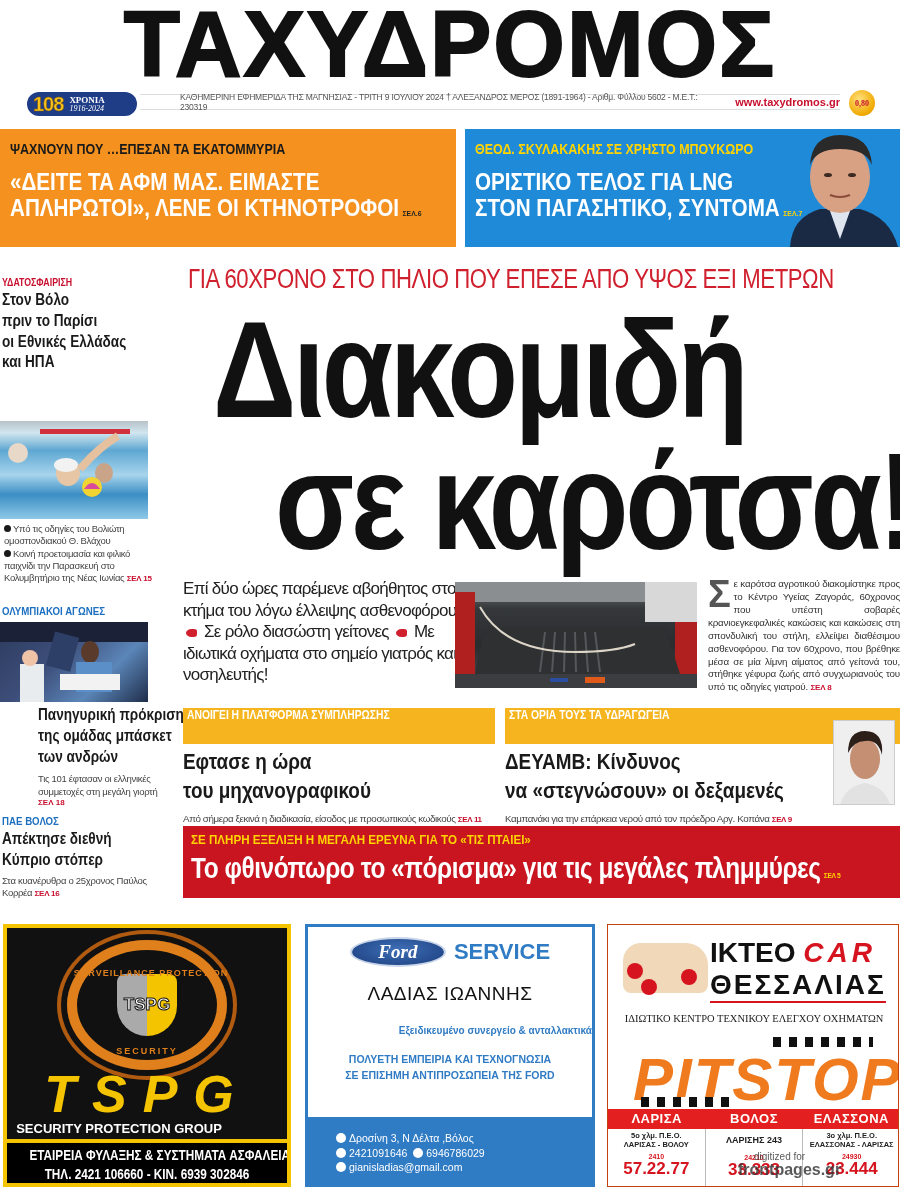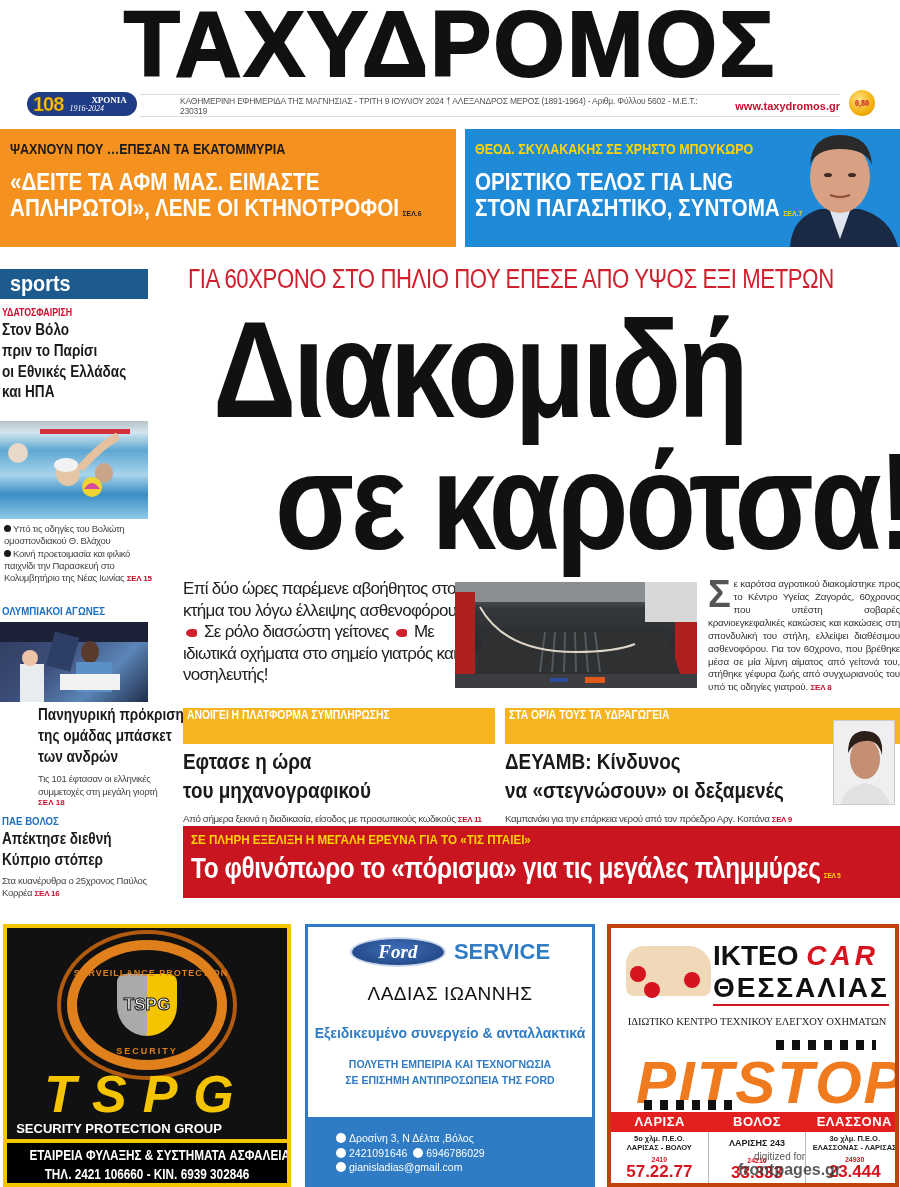--- a/index.html
+++ b/index.html
@@ -8,23 +8,23 @@
   .abs { position: absolute; }
 
   
   .masthead { left: 0; top: 0; width: 900px; height: 88px; display: flex; justify-content: center; align-items: center; }
   .masthead-title { font-family: "Liberation Sans", sans-serif; font-weight: 900; font-size: 92px; letter-spacing: 2px; color: #111; transform: scaleX(1.0) scaleY(1.0); line-height: 1; -webkit-text-stroke: 2px #111; }
 
   .infobar { left: 0; top: 88px; width: 900px; height: 30px; }
   .anniv { left: 27px; top: 4px; width: 110px; height: 24px; background: #1f3c86; border-radius: 12px; display: flex; align-items: center; padding-left: 6px; }
   .anniv-num { font-weight: 900; font-size: 20px; color: #f4c21a; -webkit-text-stroke: 0.5px #8a5a00; letter-spacing: -1px; }
   .anniv-txt { margin-left: 6px; line-height: 1; }
-  .anniv-txt .t1 { display: block; font-family: "Liberation Serif", serif; font-weight: 700; font-size: 9px; color: #fff; margin-left: 22px; }
+  .anniv-txt .t1 { display: block; font-family: "Liberation Serif", serif; font-weight: 700; font-size: 9px; color: #fff; }
   .anniv-txt .t2 { display: block; font-family: "Liberation Serif", serif; font-style: italic; font-size: 8px; color: #fff; }
-  .infoline { left: 140px; top: 6px; width: 700px; height: 23px; border-top: 1px solid #ddd; border-bottom: 1px solid #ddd; display: flex; align-items: center; padding-left: 40px; }
+  .infoline { left: 140px; top: 6px; width: 700px; height: 16px; border-top: 1px solid #ddd; border-bottom: 1px solid #ddd; display: flex; align-items: center; padding-left: 40px; }
   .infotext { font-size: 8.5px; color: #555; letter-spacing: -0.2px; }
   .website { font-size: 11px; font-weight: 700; color: #c8102e; margin-left: 10px; }
   .price { left: 849px; top: 90px; width: 26px; height: 26px; border-radius: 50%; background: radial-gradient(circle at 40% 35%, #ffe07a, #f0a800 70%, #c88200); display: flex; align-items: center; justify-content: center; font-size: 8px; font-weight: 700; color: #c8102e; font-family: "Liberation Serif", serif; }
 
   
   .banner-orange { left: 0; top: 129px; width: 456px; height: 118px; background: #f4911f; padding: 12px 10px; }
   .banner-blue { left: 465px; top: 129px; width: 435px; height: 118px; background: #1f8ad8; padding: 12px 10px; overflow: hidden; }
   .kicker-dark { font-size: 14.5px; font-weight: 700; color: #1a1a1a; transform: scaleX(0.86); transform-origin: left; white-space: nowrap; }
   .kicker-yellow { font-size: 14.5px; font-weight: 700; color: #ffd400; transform: scaleX(0.86); transform-origin: left; white-space: nowrap; }
   .banner-head { font-size: 24px; font-weight: 700; color: #fff; line-height: 1.1; margin-top: 12px; transform: scaleX(0.86); transform-origin: left; white-space: nowrap; }
@@ -69,36 +69,36 @@
 
   
   .red-banner { left: 183px; top: 826px; width: 717px; height: 72px; background: #c8151f; padding: 6px 8px; }
   .red-kicker { font-size: 13.5px; font-weight: 700; color: #ffd400; transform: scaleX(0.86); transform-origin: left; white-space: nowrap; }
   .red-head { font-size: 29px; font-weight: 700; color: #fff; margin-top: 5px; transform: scaleX(0.84); transform-origin: left; white-space: nowrap; letter-spacing: -0.5px; }
 
   
   .ad { top: 924px; height: 263px; }
   .ad-tspg { left: 3px; width: 288px; background: #111; border: 4px solid #f5c400; overflow: hidden; }
   .ad-ford { left: 305px; width: 290px; background: #fff; border: 3px solid #2f7bc4; overflow: hidden; }
-  .ad-ikteo { left: 607px; width: 292px; background: #fff; border: 4px solid #c2410c; overflow: hidden; }
+  .ad-ikteo { left: 607px; width: 292px; background: #fff; border: 1px solid #c2410c; overflow: hidden; }
 
   .tspg-emblem { position: absolute; left: 60px; top: 12px; width: 160px; height: 130px; border-radius: 50%; border: 10px solid #e0801c; box-shadow: 0 0 0 6px #111, 0 0 0 10px #b05b10; display: flex; align-items: center; justify-content: center; }
   .tspg-shield { width: 60px; height: 62px; background: linear-gradient(90deg, #aaa 50%, #f5c400 50%); border-radius: 8px 8px 30px 30px; display: flex; align-items: center; justify-content: center; font-weight: 900; color: #fff; font-size: 17px; -webkit-text-stroke: 1px #111; }
   .tspg-ring-top { position: absolute; left: 0; top: 40px; width: 288px; text-align: center; font-size: 9px; font-weight: 700; color: #e0801c; letter-spacing: 1px; }
   .tspg-logo { position: absolute; left: 0; top: 140px; width: 280px; text-align: center; font-size: 52px; font-weight: 900; font-style: italic; color: #f5c400; letter-spacing: 16px; line-height: 1; }
   .tspg-tag { position: absolute; left: 0; top: 193px; width: 224px; text-align: center; font-size: 13px; font-weight: 700; color: #fff; }
   .tspg-bottom { position: absolute; left: 0; top: 211px; width: 280px; height: 48px; border-top: 4px solid #f5c400; background: #000; padding-top: 3px; text-align: center; }
   .tspg-bottom div { font-size: 14px; font-weight: 700; color: #fff; line-height: 1.35; transform: scaleX(0.84); white-space: nowrap; }
 
   .ford-top { height: 190px; padding-top: 10px; text-align: center; }
   .ford-logo-row { display: flex; align-items: center; justify-content: center; gap: 8px; }
   .ford-oval { width: 96px; height: 30px; border-radius: 50%; background: radial-gradient(ellipse at 50% 40%, #3f6fb7, #1a3d7c); border: 2px solid #c9d6ea; display: flex; align-items: center; justify-content: center; font-family: "Liberation Serif", serif; font-style: italic; font-weight: 700; font-size: 19px; color: #fff; }
   .ford-service { font-size: 22px; font-weight: 700; color: #2f7bc4; }
   .ford-name { font-size: 19px; color: #111; margin-top: 16px; letter-spacing: 0.5px; }
-  .ford-desc { font-size: 14px; font-weight: 700; color: #2f7bc4; margin-top: 20px; }
+  .ford-desc { font-size: 10px; font-weight: 700; color: #2f7bc4; margin-top: 20px; text-align: right; }
   .ford-exp { font-size: 10.5px; font-weight: 700; color: #2f7bc4; margin-top: 16px; line-height: 1.5; }
   .ford-bottom { height: 70px; background: #2f7bc4; padding: 14px 0 0 28px; }
   .ford-bottom div { font-size: 10.5px; color: #fff; line-height: 1.4; white-space: nowrap; }
   .ford-ico { display: inline-block; width: 10px; height: 10px; border-radius: 50%; background: #fff; margin-right: 3px; vertical-align: -1px; }
 
   .ikteo-top { position: absolute; left: 0; top: 8px; width: 292px; height: 70px; }
   .ikteo-car { position: absolute; left: 15px; top: 10px; width: 85px; height: 50px; background: #f0d8b8; border-radius: 18px 22px 8px 8px; }
   .ikteo-wheel { position: absolute; width: 16px; height: 16px; border-radius: 50%; background: #d6141f; }
   .ikteo-title1 { position: absolute; left: 102px; top: 4px; font-size: 28px; font-weight: 900; color: #111; white-space: nowrap; }
   .ikteo-title1 .car { color: #d6141f; font-style: italic; letter-spacing: 4px; }
@@ -159,23 +159,20 @@
     <path d="M50 82 L60 110 L70 82 Z" fill="#dfe6ef"></path>
     <ellipse cx="60" cy="48" rx="30" ry="36" fill="#d9a184"></ellipse>
     <path d="M30 36 Q32 6 60 6 Q90 6 92 36 Q86 20 60 20 Q36 20 30 36 Z" fill="#2b2a2a"></path>
     <ellipse cx="48" cy="46" rx="4" ry="2" fill="#3a2a22"></ellipse>
     <ellipse cx="72" cy="46" rx="4" ry="2" fill="#3a2a22"></ellipse>
     <path d="M50 66 Q60 70 70 66" stroke="#8a4a3a" stroke-width="2" fill="none"></path>
   </svg>
 </div>
 
 <div class="abs sports-col">
-  <div class="sports-head">
-    <span>sports</span>
-  </div>
   <div style="padding-left:2px;">
     <div class="sp-kicker-red" style="margin-top:8px;">ΥΔΑΤΟΣΦΑΙΡΙΣΗ</div>
     <div style="margin-top:2px;">
       <div class="sp-head">Στον Βόλο</div>
       <div class="sp-head">πριν το Παρίσι</div>
       <div class="sp-head">οι Εθνικές Ελλάδας</div>
       <div class="sp-head">και ΗΠΑ</div>
     </div>
   </div>
 </div>

